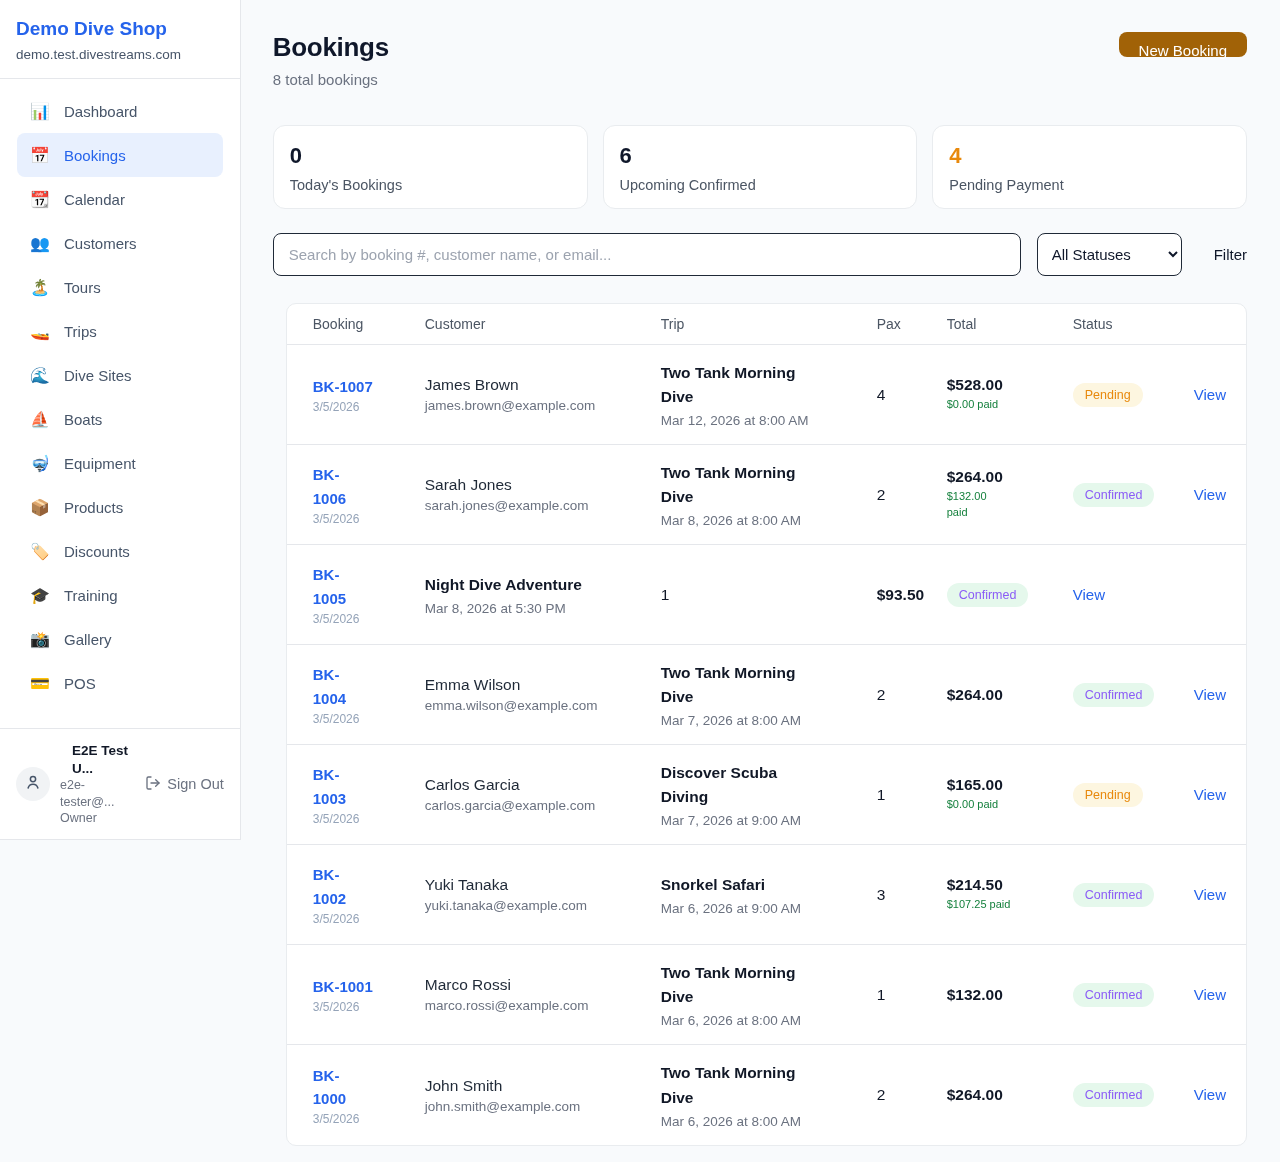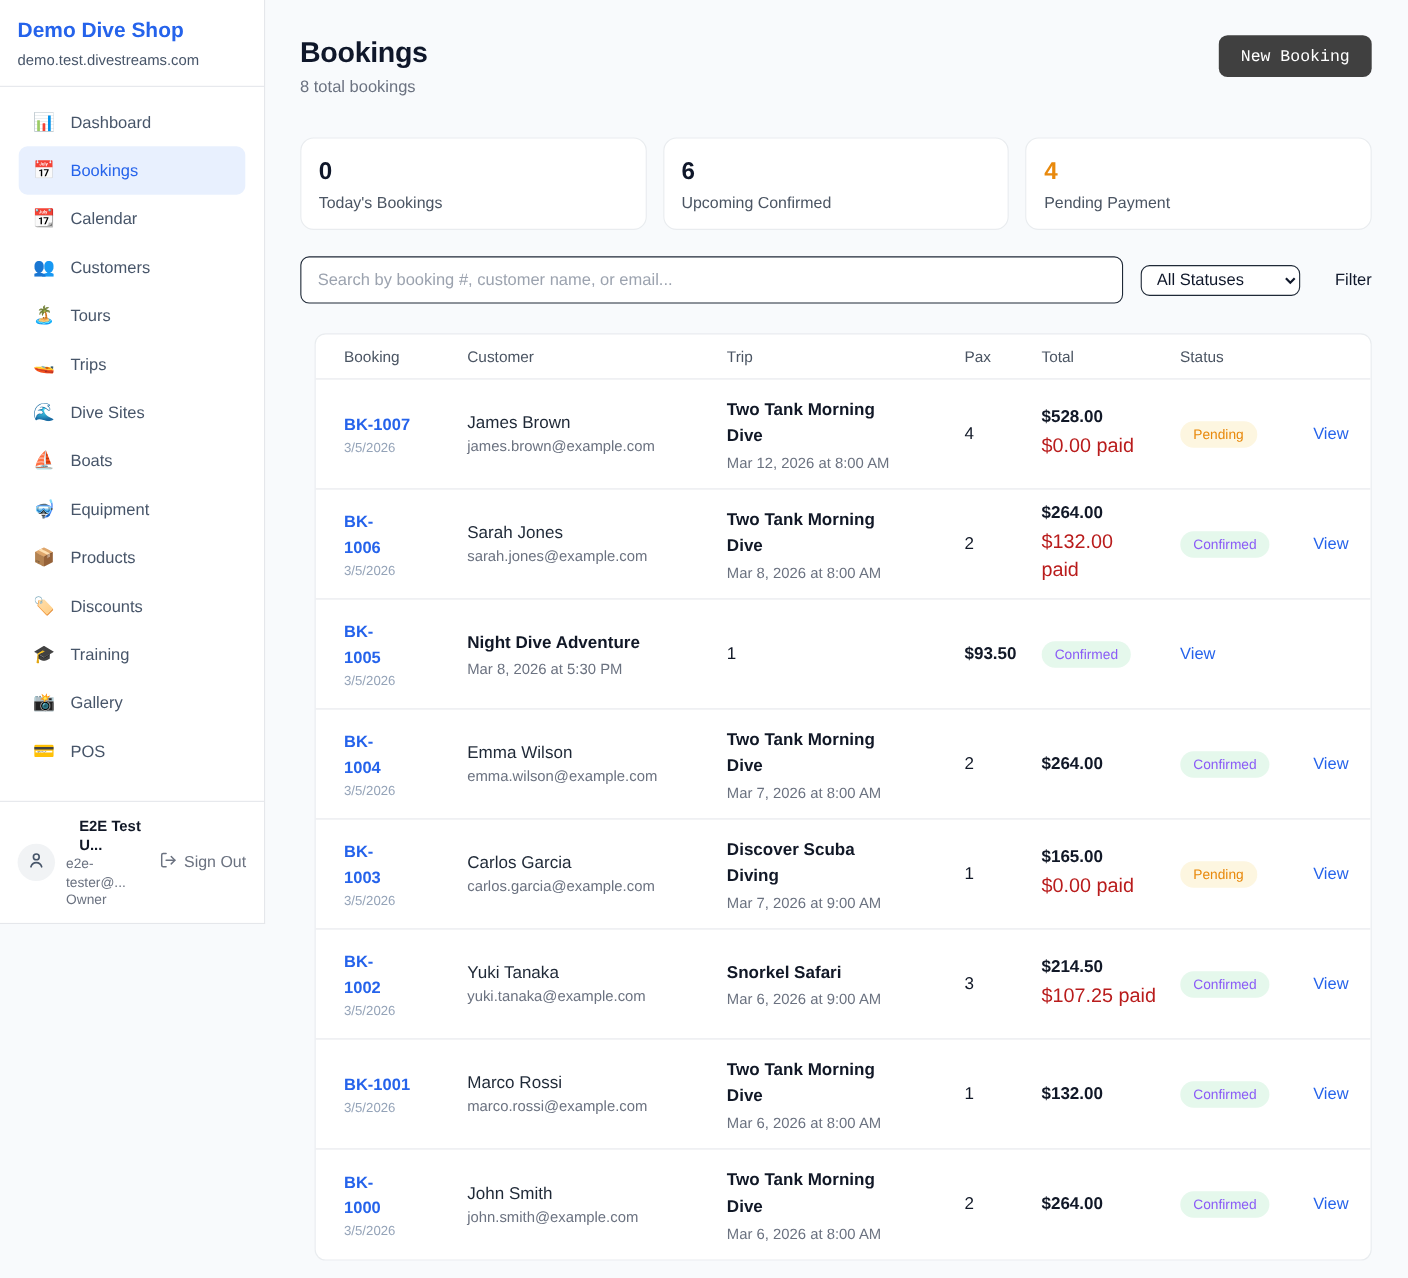--- a/index.html
+++ b/index.html
@@ -24,35 +24,35 @@
   .user-block { flex: 1; min-width: 0; line-height: 1.3; }
   .user-name { font-size: 13.5px; font-weight: 700; color: #111827; margin-left: 12px; }
   .user-email, .user-role { font-size: 12.5px; color: #6b7280; }
   .signout { display: flex; align-items: center; gap: 6px; color: #6b7280; font-size: 14.5px; cursor: pointer; flex: none; }
 
   
   .main { flex: 1; padding: 32px 33px 0 32px; }
   .page-head { display: flex; justify-content: space-between; align-items: flex-start; }
   .page-title { font-size: 26px; font-weight: 700; color: #0f172a; letter-spacing: -0.3px; }
   .page-subtitle { font-size: 15px; color: #6b7280; margin-top: 8px; }
-  .btn-primary { background: #404040; color: #fff; border: none; border-radius: 8px;
-                 font-size: 15px; font-weight: 500; padding: 10px 20px; height: 38px; cursor: pointer;
-                 font-family: Liberation Mono, monospace; }
+  .btn-primary { background: #a16207; color: #fff; border: none; border-radius: 8px;
+                 font-size: 15px; font-weight: 500; padding: 10px 20px; height: 25px; cursor: pointer;
+                 font-family: Liberation Sans, sans-serif; }
 
   .stats { display: grid; grid-template-columns: 1fr 1fr 1fr; gap: 15px; margin-top: 37px; }
   .stat-card { background: #fff; border: 1px solid #e9ecef; border-radius: 12px; padding: 17px 16px; height: 84px; }
   .stat-value { font-size: 22px; font-weight: 700; color: #0f172a; }
   .stat-label { font-size: 14.5px; color: #4b5563; margin-top: 8px; }
 
   .filter-row { display: flex; align-items: center; margin-top: 24px; gap: 16px; }
   .search-input { flex: 1; height: 43px; border: 1px solid #1f2937; border-radius: 8px;
                   padding: 16px 15px; font-size: 15px; color: #0f172a; background: #fff;
                   font-family: "Liberation Sans", sans-serif; }
   .search-input::placeholder { color: #9ca3af; }
-  .status-select { height: 28px; width: 145px; border: 1px solid #1f2937; border-radius: 8px;
+  .status-select { height: 43px; width: 145px; border: 1px solid #1f2937; border-radius: 8px;
                    font-size: 15px; color: #0f172a; background: #fff; padding: 0 10px;
                    font-family: "Liberation Sans", sans-serif; }
   .filter-label { font-size: 15px; color: #0f172a; margin-left: 16px; cursor: pointer; }
 
   
   .table-card { background: #fff; border: 1px solid #e9ecef; border-radius: 10px; margin-top: 27px; overflow: hidden; margin-left: 13px; }
   .t-row { display: grid; grid-template-columns: 112px 236px 216px 70px 126px 121px 1fr;
            padding: 0 20px 0 26px; align-items: center; }
   .t-head { height: 41px; border-bottom: 1px solid #e5e7eb; }
   .t-head .t-col { font-size: 14px; color: #4b5563; font-weight: 500; }
@@ -60,21 +60,21 @@
   .t-body .t-row:last-child { border-bottom: none; }
 
   .bk-id { color: #2563eb; font-weight: 600; font-size: 15px; white-space: pre-line; line-height: 1.55; cursor: pointer; }
   .bk-date { color: #94a3b8; font-size: 12px; margin-top: 2px; }
   .cust-name { color: #1f2937; font-size: 15.5px; }
   .cust-email { color: #6b7280; font-size: 13.5px; margin-top: 4px; }
   .trip-name { color: #111827; font-size: 15.5px; font-weight: 600; white-space: pre-line; line-height: 1.55; }
   .trip-time { color: #6b7280; font-size: 13.5px; margin-top: 4px; }
   .pax { font-size: 15.5px; color: #111827; }
   .total { font-size: 15.5px; font-weight: 700; color: #111827; }
-  .paid { font-size: 18px; color: #b91c1c; margin-top: 3px; white-space: pre-line; line-height: 1.45; }
+  .paid { font-size: 11px; color: #15803d; margin-top: 3px; white-space: pre-line; line-height: 1.45; }
   .badge { display: inline-block; padding: 5px 12px; border-radius: 999px; font-size: 12.5px; font-weight: 500; }
   .badge.pending { background: #fdf6e0; color: #e8890c; }
   .badge.confirmed { background: #e5f8ec; color: #8b5cf6; }
   .view-link { color: #2563eb; font-size: 15px; cursor: pointer; }
 </style>
 </head>
 <body>
 
 <div class="app">
 

